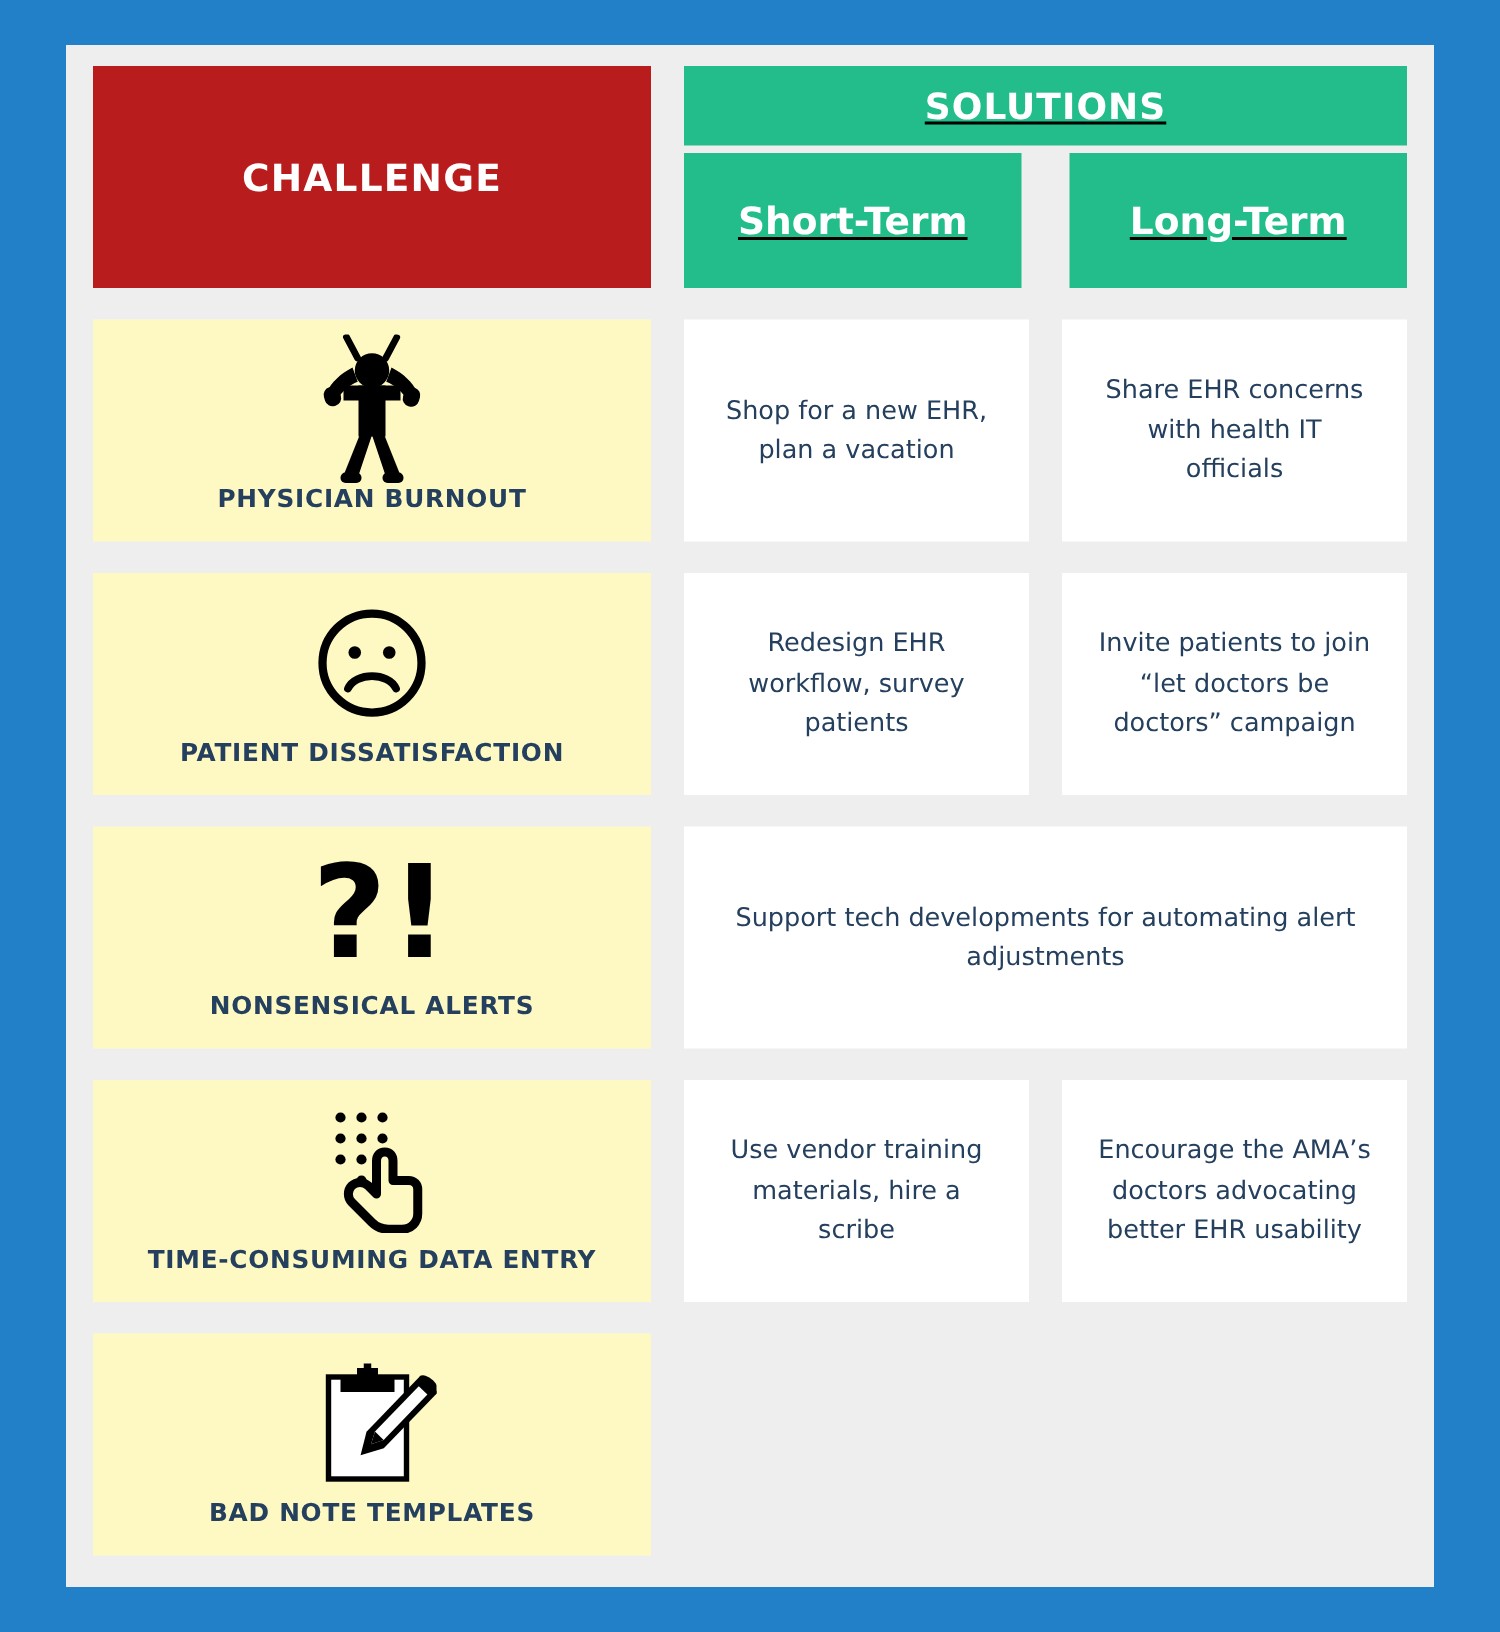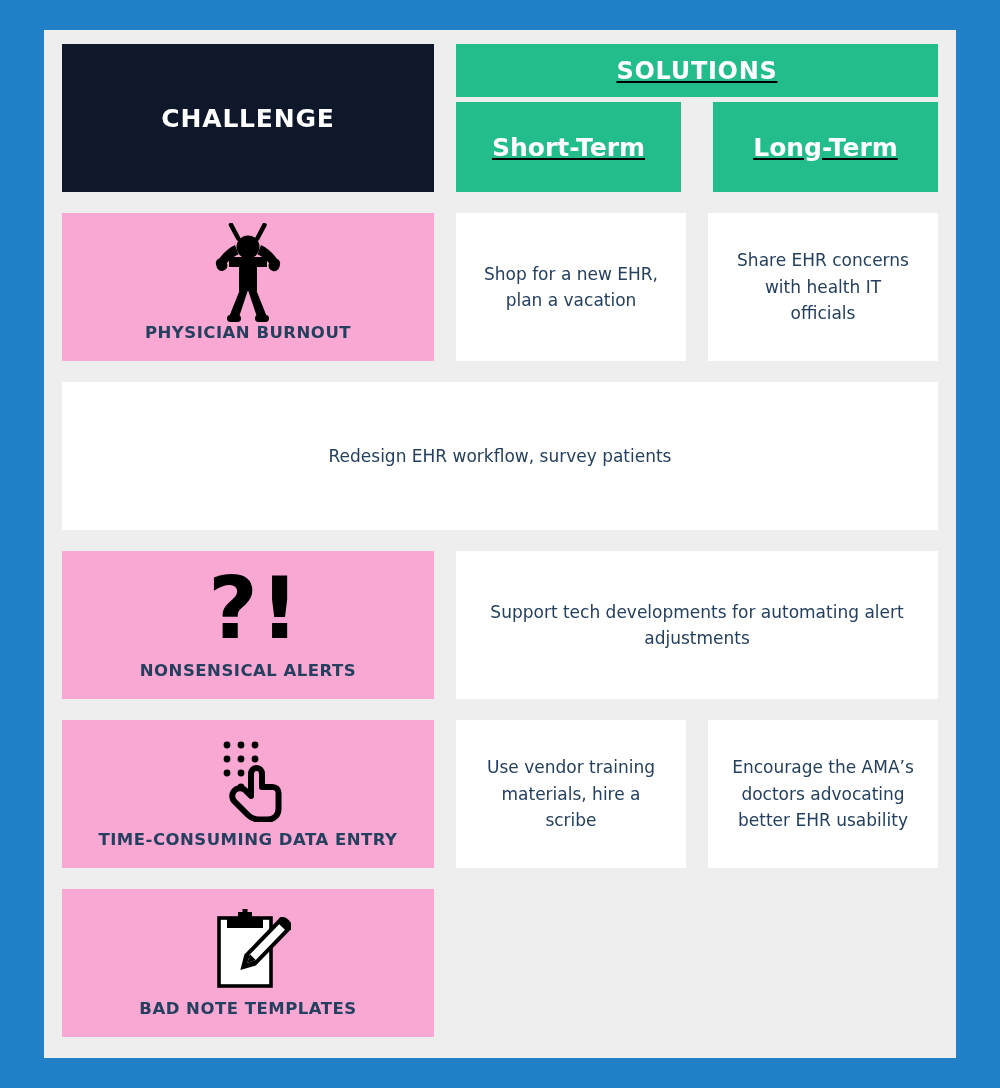--- a/index.html
+++ b/index.html
@@ -35,21 +35,21 @@
 
   
   .header-row {
     display: flex;
     height: 148px;
     gap: 22px;
   }
 
   .challenge-header {
     width: 372px;
-    background: #0f172a;
+    background: #b91c1c;
     color: #ffffff;
     display: flex;
     align-items: center;
     justify-content: center;
     font-size: 25px;
     font-weight: bold;
     letter-spacing: 0.8px;
   }
 
   .solutions-block {
@@ -98,21 +98,21 @@
   }
 
   .data-row {
     display: flex;
     gap: 22px;
     height: 148px;
   }
 
   .challenge-cell {
     width: 372px;
-    background: #f9a8d4;
+    background: #fef9c3;
     display: flex;
     flex-direction: column;
     align-items: center;
     justify-content: flex-end;
     padding-top: 8px;
     position: relative;
   }
 
   .challenge-icon {
     flex: 1;
@@ -198,22 +198,36 @@
         </div>
         <div class="solution-cell">
           <div class="solution-text">Shop for a new EHR, plan a vacation</div>
         </div>
         <div class="solution-cell">
           <div class="solution-text">Share EHR concerns with health IT officials</div>
         </div>
       </div>
 
       <div class="data-row">
+        <div class="challenge-cell">
+          <div class="challenge-icon">
+            <svg width="76" height="76" viewBox="0 0 76 76">
+              <circle cx="38" cy="38" r="33" fill="none" stroke="#000000" stroke-width="5.5"></circle>
+              <circle cx="26.5" cy="31" r="4.2" fill="#000000"></circle>
+              <circle cx="49.5" cy="31" r="4.2" fill="#000000"></circle>
+              <path d="M22 55 C27 44 49 44 54 55" fill="none" stroke="#000000" stroke-width="5.2" stroke-linecap="round"></path>
+            </svg>
+          </div>
+          <div class="challenge-label">PATIENT DISSATISFACTION</div>
+        </div>
         <div class="solution-cell">
           <div class="solution-text">Redesign EHR workflow, survey patients</div>
+        </div>
+        <div class="solution-cell">
+          <div class="solution-text">Invite patients to join “let doctors be doctors” campaign</div>
         </div>
       </div>
 
       <div class="data-row">
         <div class="challenge-cell">
           <div class="challenge-icon">
             <svg width="92" height="82" viewBox="0 0 92 82">
               <text x="6" y="68" font-family="'DejaVu Sans','Liberation Sans',sans-serif" font-size="86" font-weight="bold" fill="#000000">?</text>
               <text x="58" y="68" font-family="'DejaVu Sans','Liberation Sans',sans-serif" font-size="86" font-weight="bold" fill="#000000">!</text>
             </svg>

